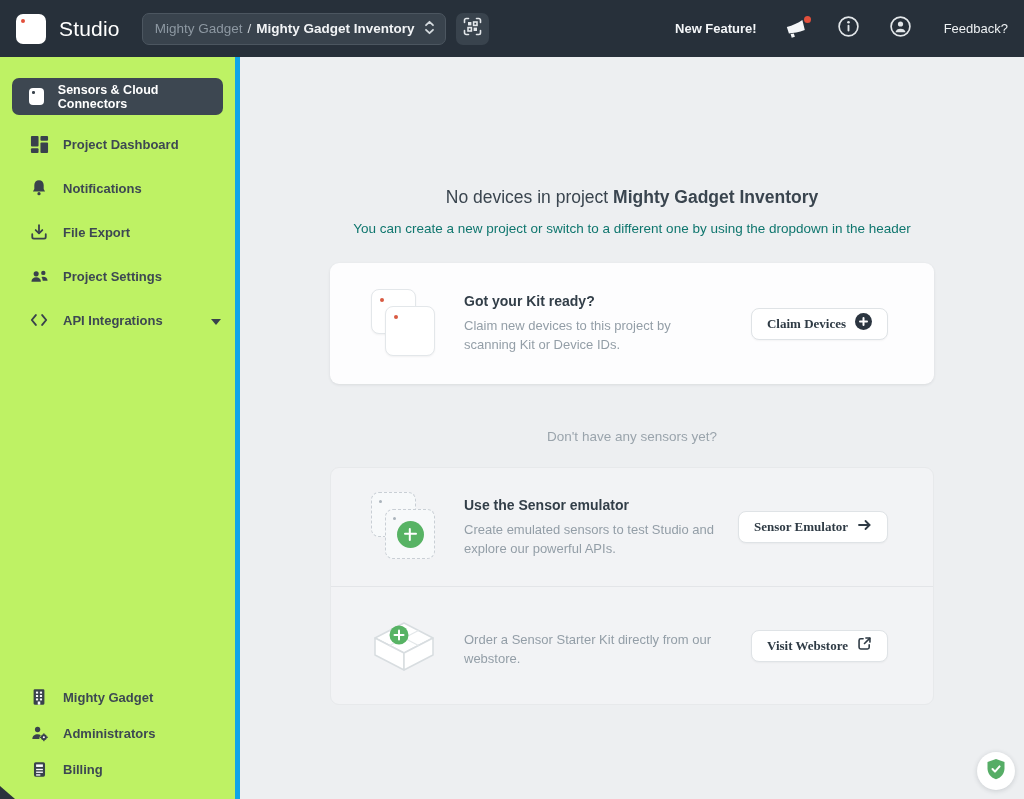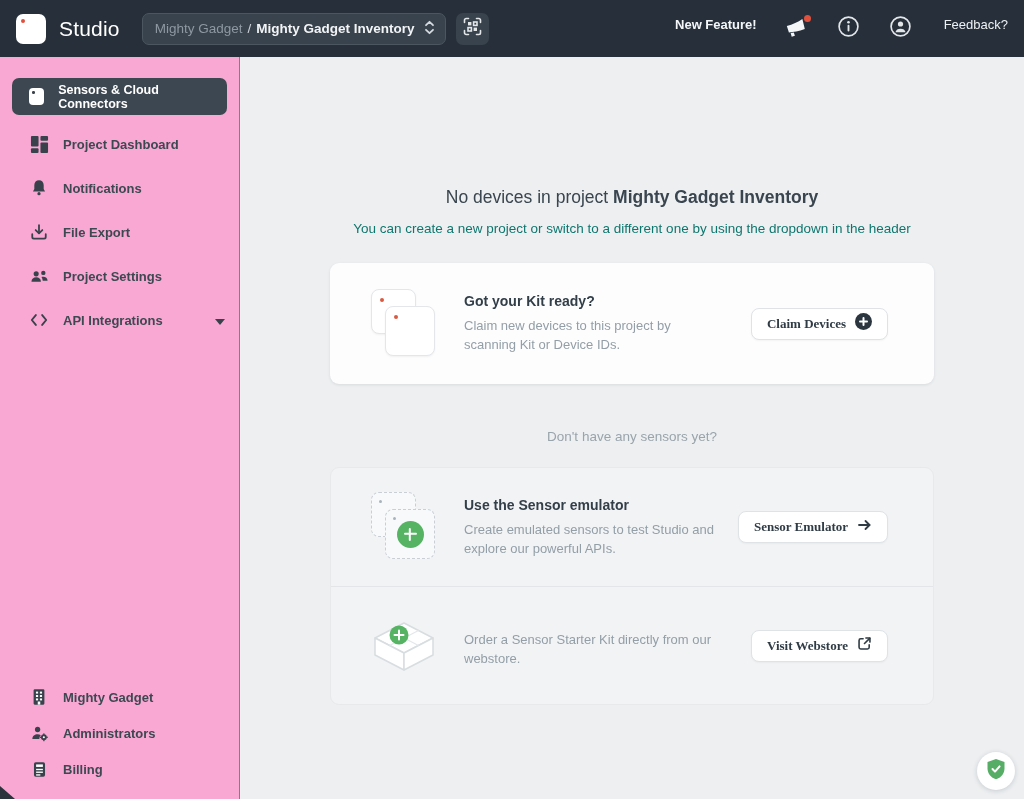--- a/index.html
+++ b/index.html
@@ -15,31 +15,31 @@
     border-radius:50%; background:#e2503c; }
   .brand { color:#ffffff; font-size:21px; font-weight:500; margin-left:13px; letter-spacing:.2px; }
   .switcher { margin-left:22px; height:32px; background:#39434d; border:1px solid #4c5660;
     border-radius:7px; display:flex; align-items:center; padding:0 10px 0 12px; gap:5px;
     font-size:13.5px; cursor:pointer; }
   .switcher .org { color:#8d98a2; }
   .switcher .sep { color:#cfd5da; }
   .switcher .proj { color:#f2f4f6; font-weight:700; margin-right:4px; }
   .iconbtn { margin-left:10px; width:33px; height:32px; background:#39434d; border-radius:7px;
     display:flex; align-items:center; justify-content:center; cursor:pointer; }
-  .hdr-right { margin-left:auto; display:flex; gap:28px; }
+  .hdr-right { margin-left:auto; display:flex; align-items:center; gap:28px; }
   .newfeat { color:#f4f6f8; font-size:13px; font-weight:700; }
   .mega-wrap { position:relative; width:24px; height:22px; cursor:pointer; }
   .mega-dot { position:absolute; top:-2px; right:-2px; width:7px; height:7px; border-radius:50%;
     background:#e2503c; }
   .circbtn { width:24px; height:24px; cursor:pointer; display:flex; align-items:center; justify-content:center; }
   .feedback { color:#eef1f3; font-size:13px; cursor:pointer; margin-left:3px; }
 
   
   .sidebar { position:absolute; top:57px; left:0; width:240px; height:742px;
-    background:#f9a8d4; border-right:1px solid #0ea5e9; display:flex; flex-direction:column;
+    background:#bef264; border-right:5px solid #0ea5e9; display:flex; flex-direction:column;
     padding-top:21px; z-index:20; }
   .nav-item { height:44px; display:flex; align-items:center; gap:14px; padding:0 14px 0 29px;
     color:#3d4852; font-weight:700; font-size:13px; cursor:pointer; }
   .nav-item .nav-ic { width:20px; height:20px; display:flex; align-items:center; justify-content:center; flex-shrink:0; }
   .nav-item.active { height:37px; margin:0 12px 7px 12px; padding:0 14px 0 17px; background:#3d4751;
     border-radius:7px; color:#ffffff; font-weight:700; font-size:12.5px; }
   .white-square { width:17px; height:17px; background:#ffffff; border-radius:4px; position:relative; }
   .white-square::after { content:""; position:absolute; top:3px; left:3px; width:2.5px; height:2.5px;
     border-radius:50%; background:#39424c; }
   .caret { margin-left:auto; }

